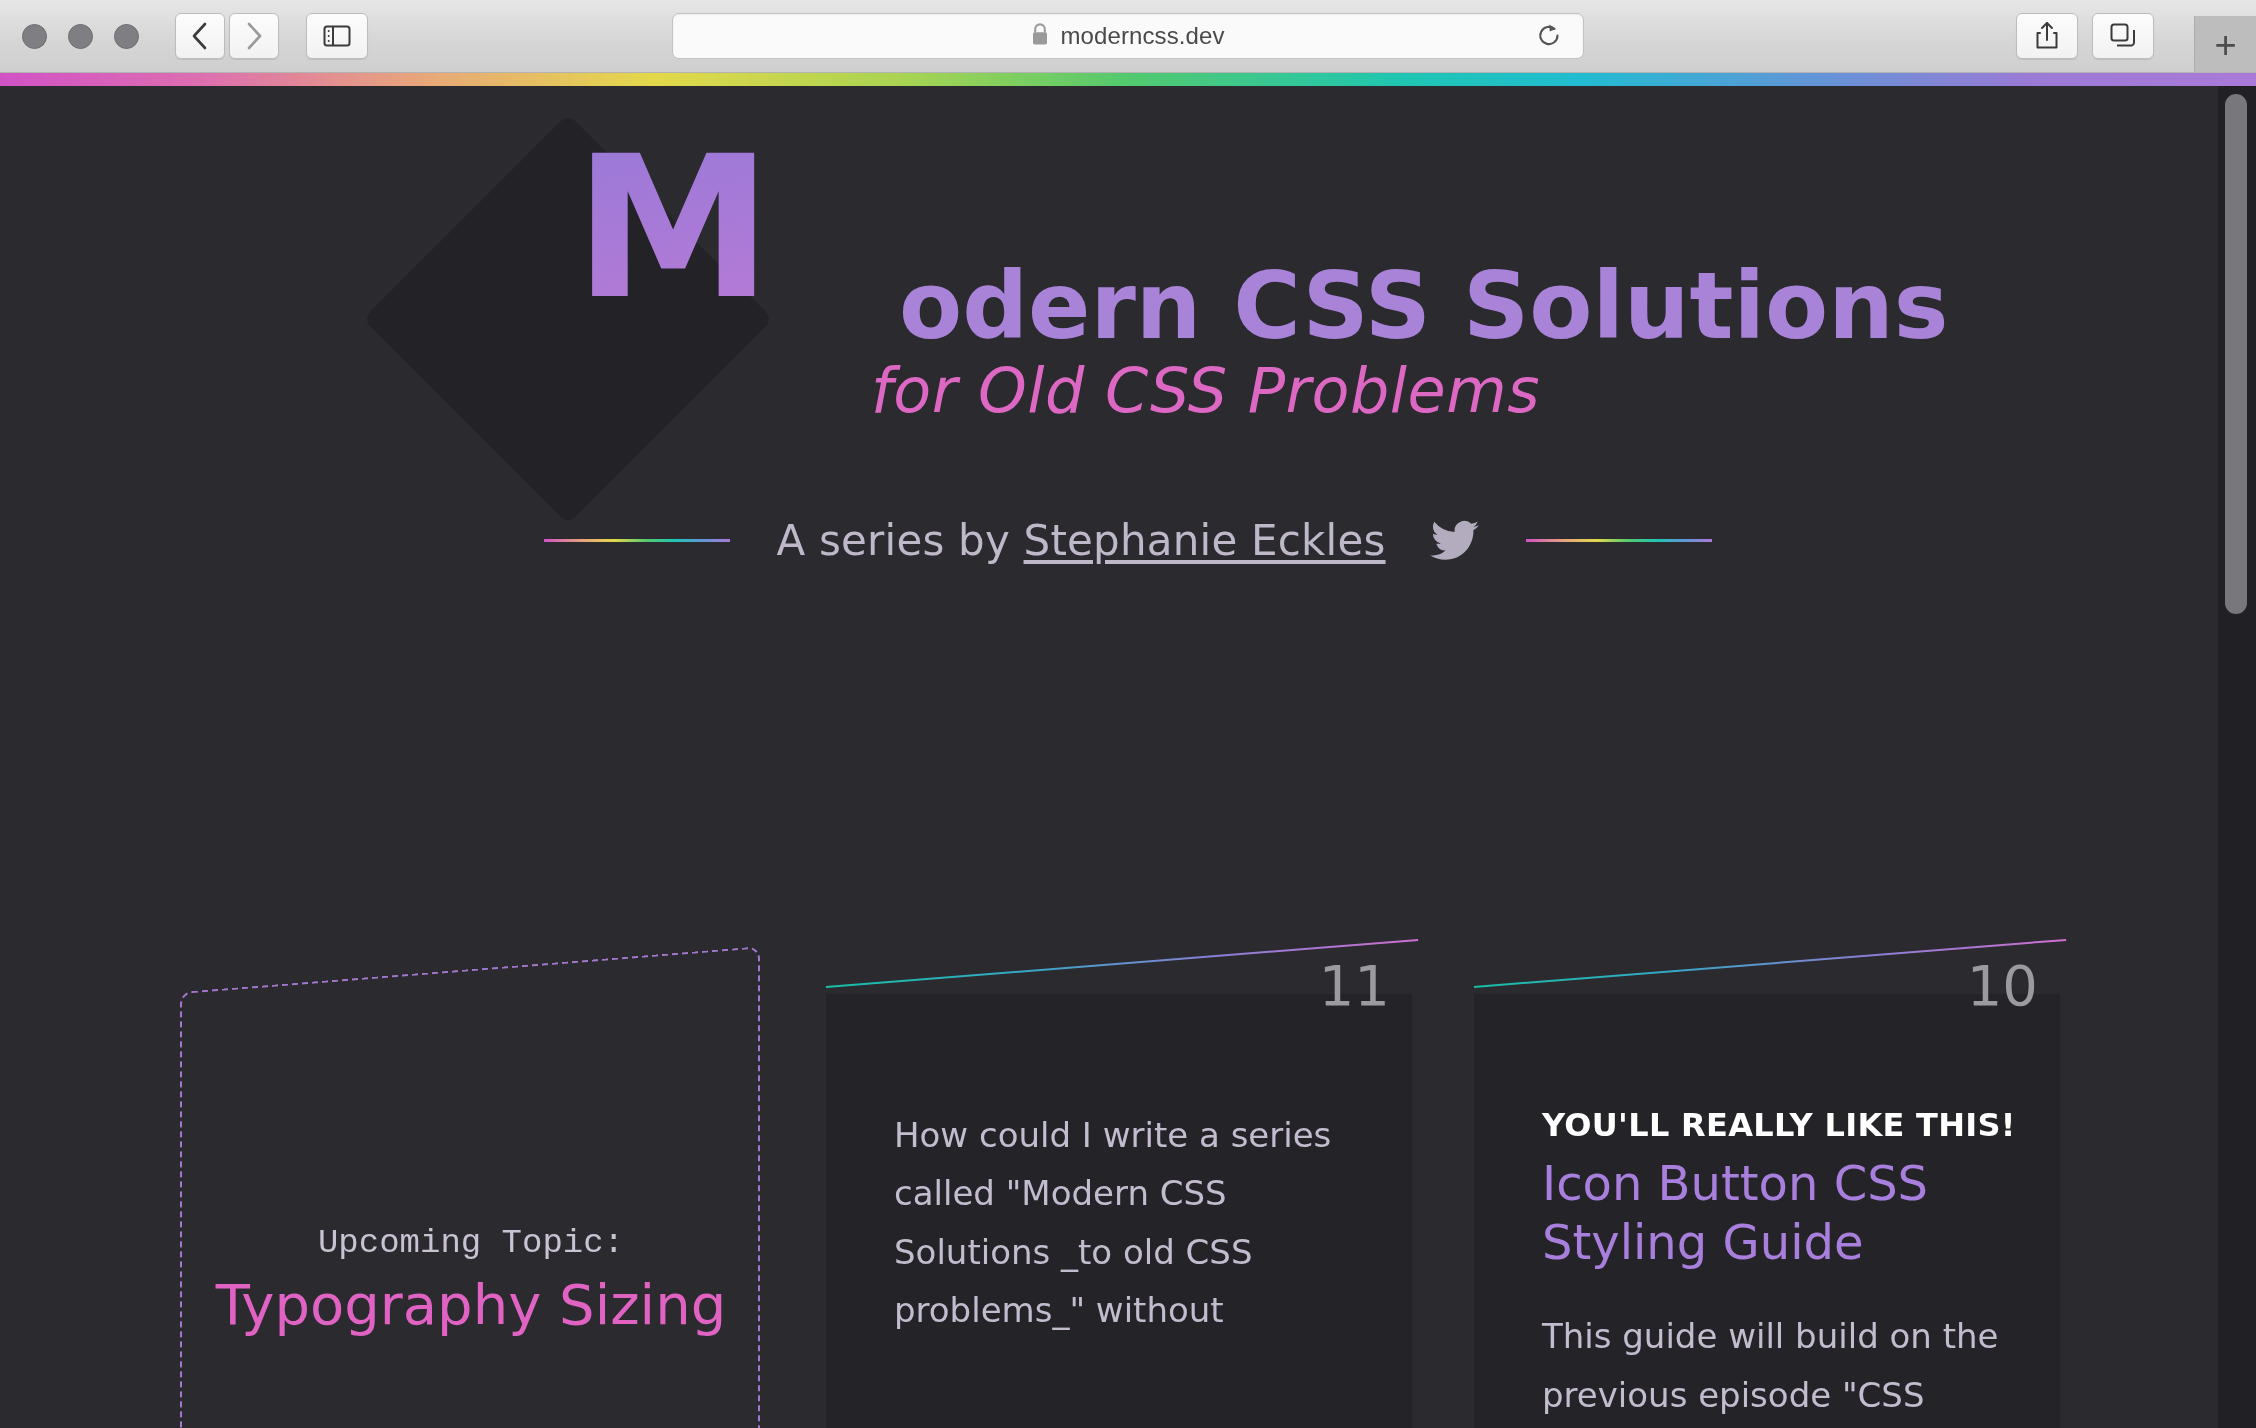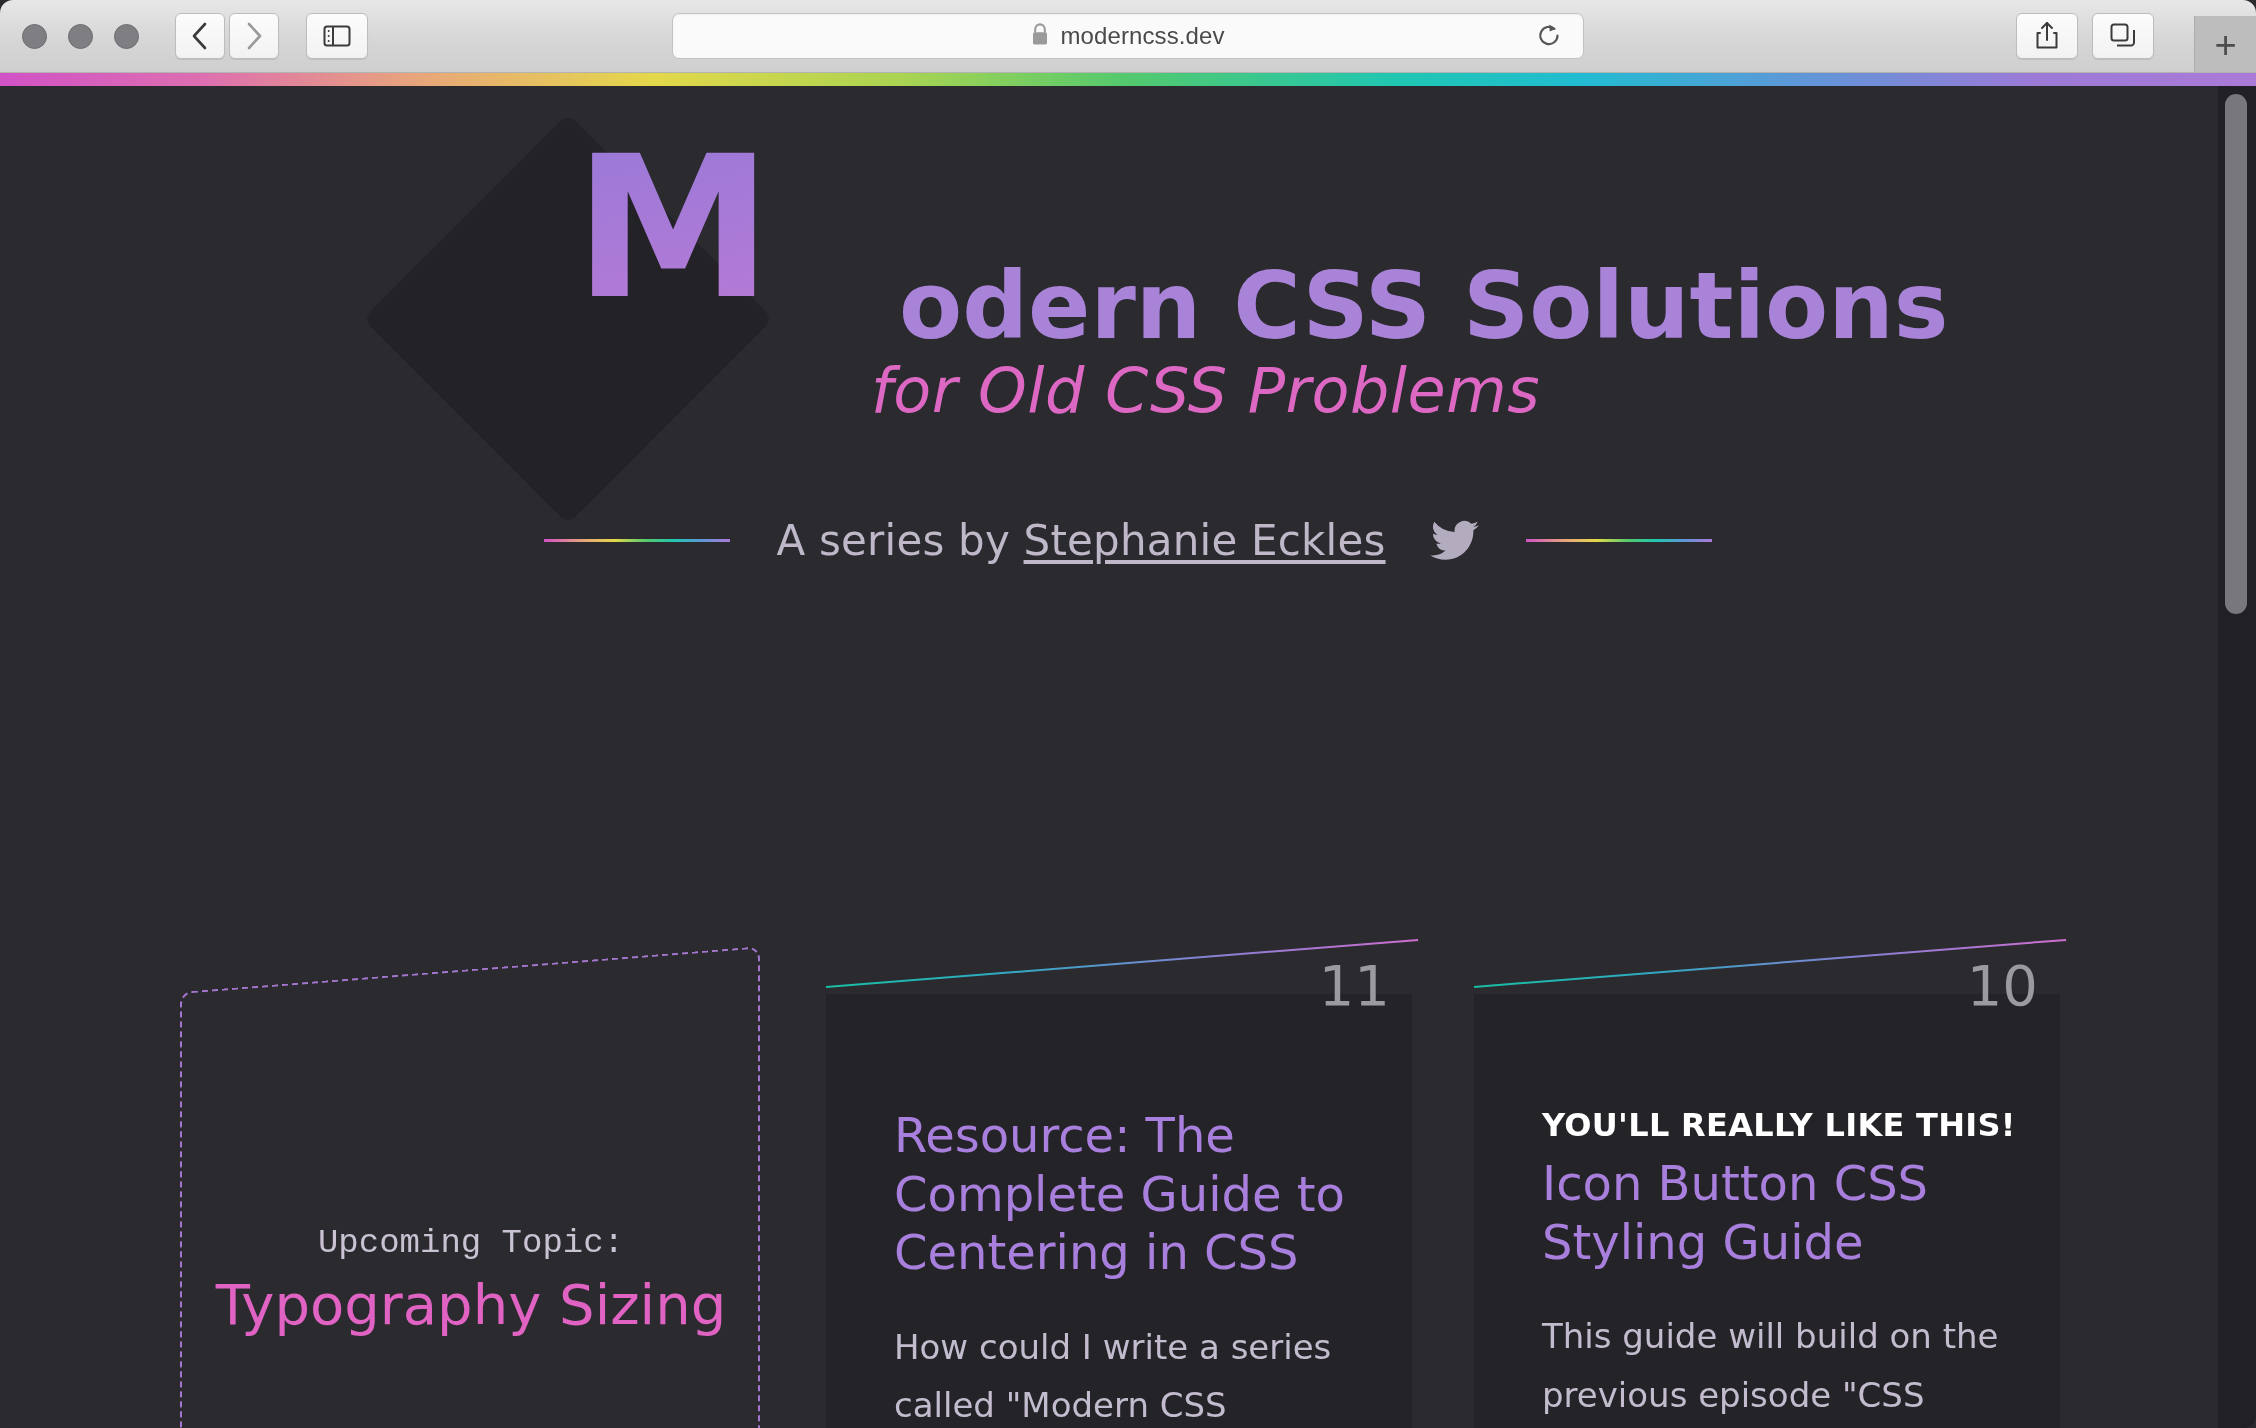--- a/index.html
+++ b/index.html
@@ -13,21 +13,20 @@
     background: #2a2a2f;
   }
 
   
   .browser {
     position: relative;
     width: 2256px;
     height: 1428px;
     overflow: hidden;
     background: #26262b;
-    border-radius: 13px;
   }
 
   .toolbar {
     position: relative;
     height: 73px;
     width: 2256px;
     background: linear-gradient(to bottom, #e7e7e7 0%, #d6d6d6 55%, #cfcfcf 100%);
     border-bottom: 1px solid #b3b3b3;
     display: flex;
     align-items: center;
@@ -497,21 +496,20 @@
           <div class="upcoming-label">Upcoming Topic:</div>
           <div class="upcoming-title">Typography Sizing</div>
         </div>
       </div>
 
       <div class="card">
         <div class="card-surface"></div>
         <div class="card-topline"></div>
         <div class="card-number">11</div>
         <div class="card-inner">
-          <div class="card-title">Resource: The Complete Guide to Centering in CSS</div>
           <div class="card-body">How could I write a series called "Modern CSS Solutions _to old CSS problems_" without</div>
         </div>
       </div>
 
       <div class="card">
         <div class="card-surface"></div>
         <div class="card-topline"></div>
         <div class="card-number">10</div>
         <div class="card-inner">
           <div class="card-eyebrow">YOU'LL REALLY LIKE THIS!</div>

